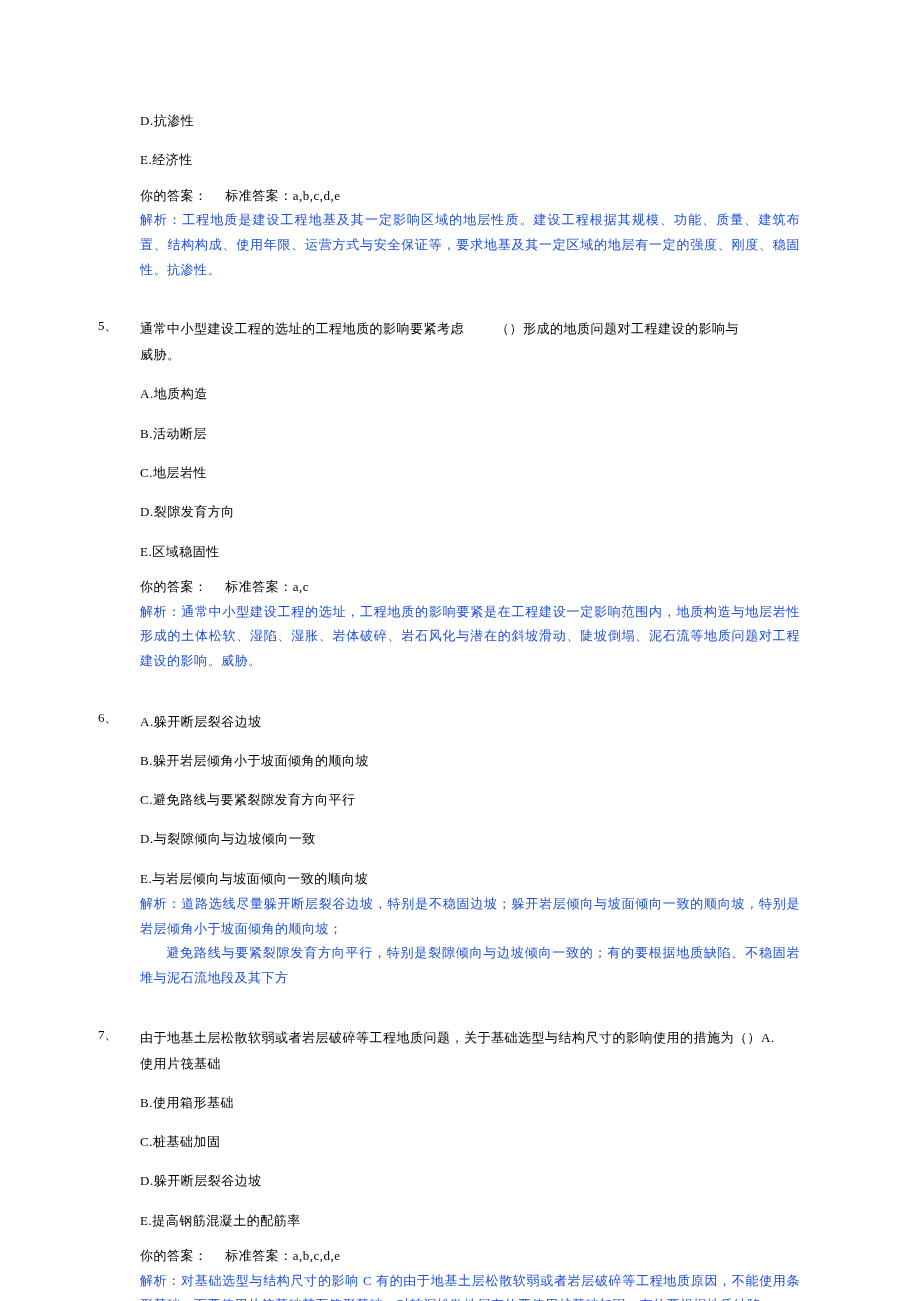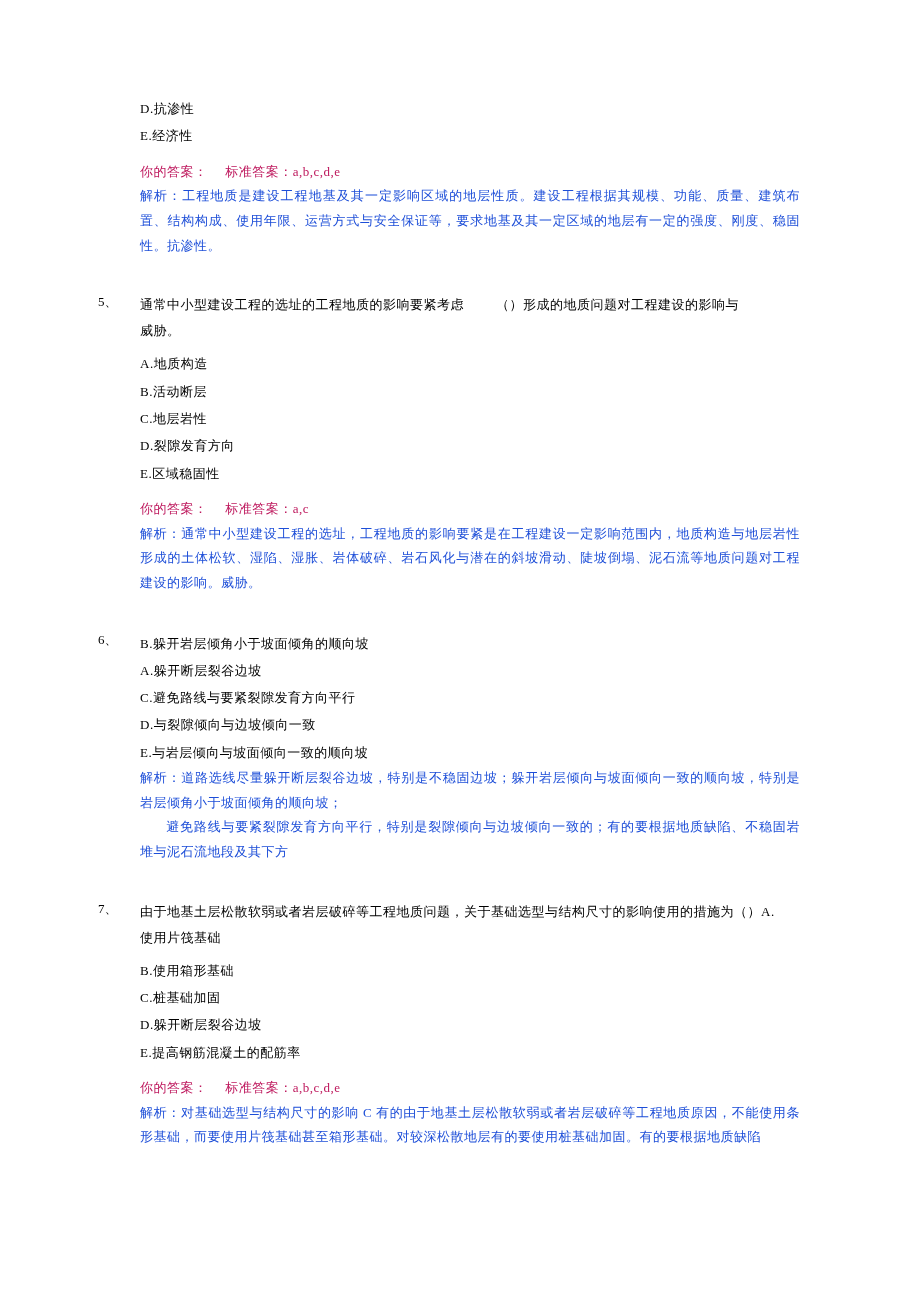--- a/index.html
+++ b/index.html
@@ -34,24 +34,25 @@
     line-height: 2.0;
     letter-spacing: 0.5px;
   }
   .stem .blank {
     display: inline-block;
     width: 32px;
   }
   .opts div {
     line-height: 2.1;
     letter-spacing: 0.5px;
+    margin-top: 12px;
   }
   .ans-line {
     margin-top: 10px;
-    color: #be185d;
+    color: #000000;
     line-height: 1.9;
     letter-spacing: 0.5px;
   }
   .expl {
     color: #1d4ed8;
     line-height: 1.9;
     letter-spacing: 0.5px;
     text-align: justify;
   }
   .expl .indent {
@@ -106,22 +107,22 @@
       <span class="std-label">标准答案：</span><span>a,c</span>
     </div>
     <div class="expl">
       <span>解析：</span><span>通常中小型建设工程的选址，工程地质的影响要紧是在工程建设一定影响范围内，地质构造与地层岩性形成的土体松软、湿陷、湿胀、岩体破碎、岩石风化与潜在的斜坡滑动、陡坡倒塌、泥石流等地质问题对工程建设的影响。威胁。</span>
     </div>
   </div>
 
   <div class="q-block">
     <div class="q-num">6、</div>
     <div class="opts">
+      <div>A.躲开断层裂谷边坡</div>
       <div>B.躲开岩层倾角小于坡面倾角的顺向坡</div>
-      <div>A.躲开断层裂谷边坡</div>
       <div>C.避免路线与要紧裂隙发育方向平行</div>
       <div>D.与裂隙倾向与边坡倾向一致</div>
       <div>E.与岩层倾向与坡面倾向一致的顺向坡</div>
     </div>
     <div class="expl">
       <span>解析：</span><span>道路选线尽量躲开断层裂谷边坡，特别是不稳固边坡；躲开岩层倾向与坡面倾向一致的顺向坡，特别是岩层倾角小于坡面倾角的顺向坡；</span><br>
       <span class="indent"></span><span>避免路线与要紧裂隙发育方向平行，特别是裂隙倾向与边坡倾向一致的；有的要根据地质缺陷、不稳固岩堆与泥石流地段及其下方</span>
     </div>
   </div>
 

